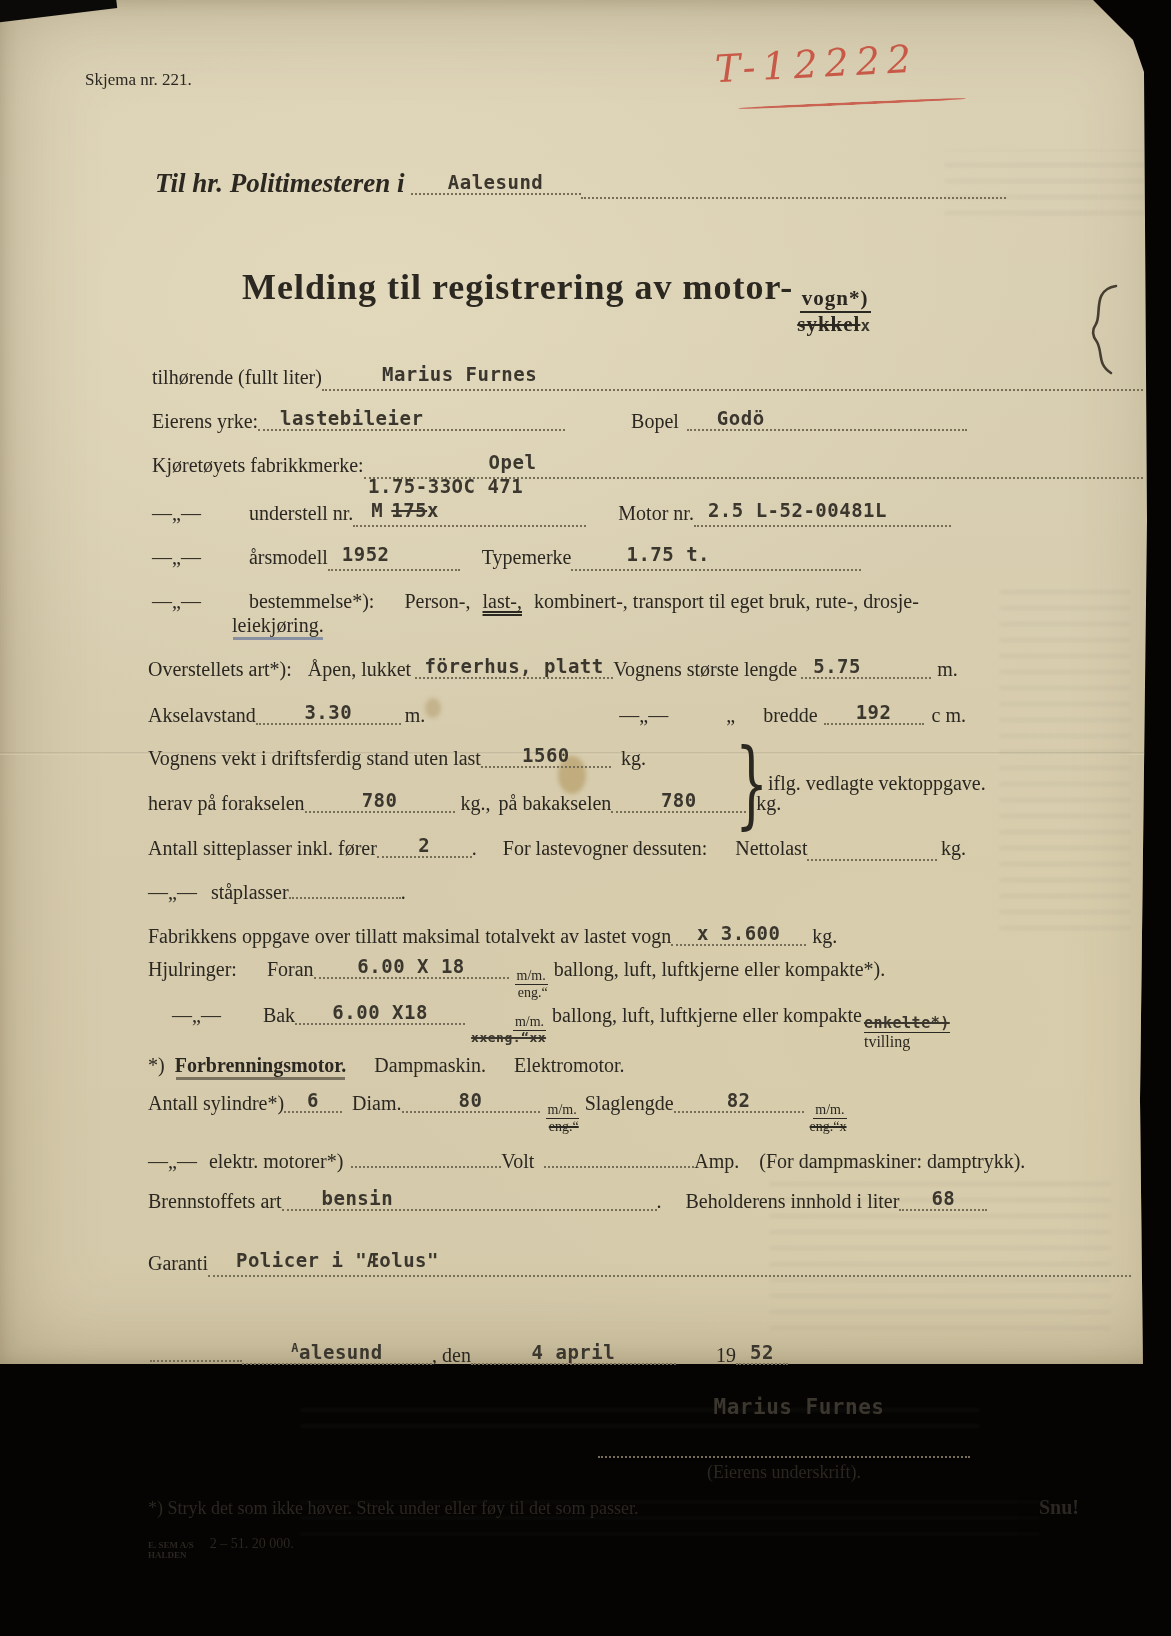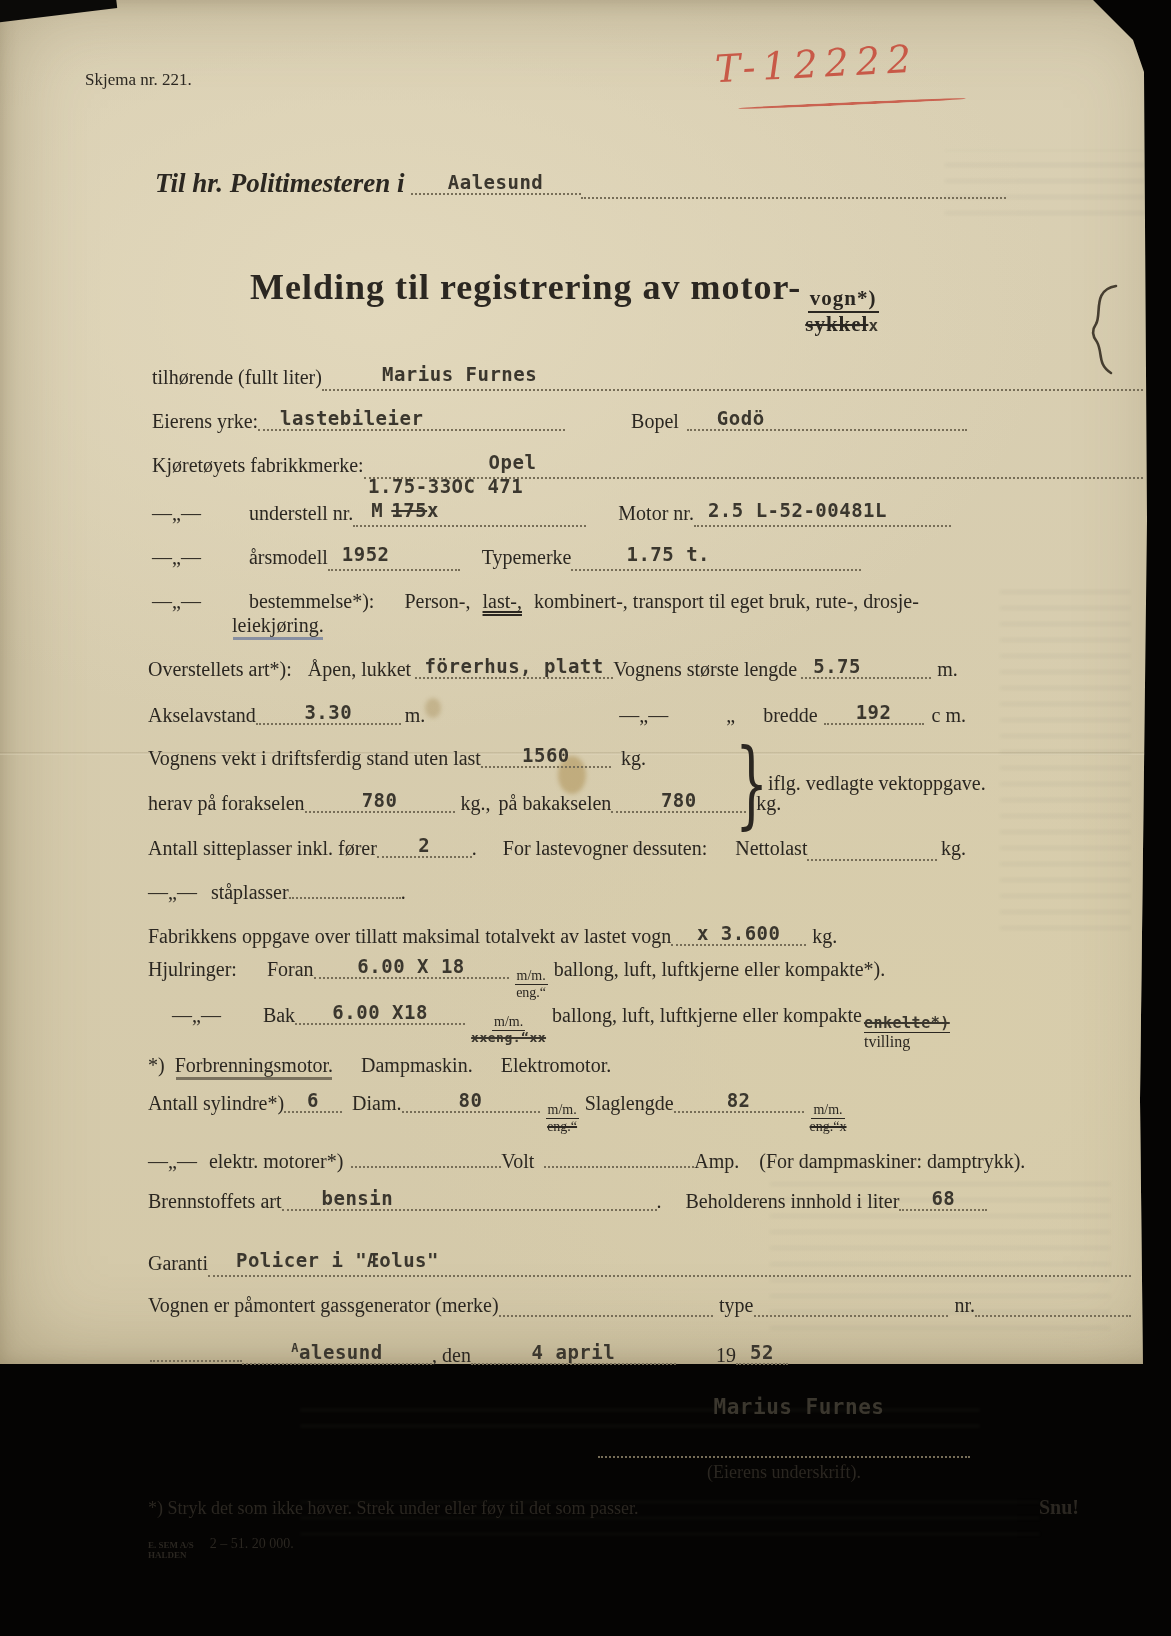--- a/index.html
+++ b/index.html
@@ -16,23 +16,23 @@
   .row{position:absolute;display:flex;align-items:baseline;color:#2b2721;font-size:20px;white-space:nowrap;}
   .printed{color:#2b2721;}
   .typed{font-family:"DejaVu Sans Mono", monospace;font-weight:bold;color:#3b372e;font-size:19px;
          letter-spacing:.5px;position:relative;top:-3px;}
   .entry{border-bottom:2px dotted #776e58;text-align:center;}
   .fillentry{flex:1;border-bottom:2px dotted #776e58;}
   .fill{flex:1;border-bottom:2px dotted #776e58;align-self:stretch;}
   .blank{border-bottom:2px dotted #776e58;display:inline-block;}
   .struck{text-decoration:line-through;text-decoration-thickness:2px;}
   .dbl-underline{text-decoration:underline double 1.5px;text-underline-offset:3px;}
-  .pencil-underline{box-shadow:0 4px 0 -1px rgba(70,63,50,.65);}
+  .pencil-underline{box-shadow:0 4px 0 -1px rgba(70,63,50,.65);font-weight:bold;}
   .blue-underline{box-shadow:0 4px 0 -1px rgba(80,100,150,.6);}
-  .unitfrac{display:inline-flex;flex-direction:column;align-items:center;font-size:14px;line-height:1.15;
+  .unitfrac{display:inline-flex;flex-direction:column;align-items:flex-end;font-size:14px;line-height:1.15;
             position:relative;top:4px;margin:0 6px;}
   .unitfrac .t{border-bottom:1.5px solid #2b2721;padding:0 2px;}
   .choicefrac{display:inline-flex;flex-direction:column;align-items:flex-start;font-size:16px;line-height:1.15;
             position:relative;top:6px;margin-left:2px;}
   .choicefrac .t{border-bottom:1.5px solid #2b2721;}
   .titlefrac{display:inline-flex;flex-direction:column;align-items:flex-end;font-size:21px;font-weight:bold;
             line-height:1.1;position:relative;top:6px;margin-left:4px;}
   .titlefrac .t{border-bottom:2px solid #2b2721;padding:0 2px 1px;}
   .sup{font-size:12px;vertical-align:super;}
   .red-reg{position:absolute;left:715px;top:42px;color:#c7503f;font-size:38px;font-style:italic;
@@ -71,21 +71,21 @@
     </div>
     <div class="red-reg">T-12222</div>
     <div class="red-underline"></div>
 
     <div class="row" style="left:155px;top:168px;right:165px;font-size:27px;font-style:italic">
       <span class="printed" style="font-weight:bold">Til hr. Politimesteren i</span>
       <span class="entry typed" style="min-width:170px;margin-left:6px;font-style:normal">Aalesund</span>
       <span class="fill"></span>
     </div>
 
-    <div class="row" style="left:250px;top:266px;font-size:36px;font-weight:bold;letter-spacing:1px">
+    <div class="row" style="left:242px;top:266px;font-size:36px;font-weight:bold;letter-spacing:1px">
       <span class="printed">Melding til registrering av motor-</span>
       <span class="titlefrac">
         <span class="t">vogn*)</span>
         <span><span class="struck">sykkel</span><span class="typed" style="font-size:16px;top:0">x</span></span>
       </span>
     </div>
 
     <div class="row" style="left:152px;top:366px;right:28px">
       <span class="printed">tilhørende (fullt liter)</span>
       <span class="fillentry" style="text-align:left;padding-left:60px"><span class="typed">Marius Furnes</span></span>
@@ -263,28 +263,20 @@
       <span class="printed">.</span>
       <span class="printed" style="margin-left:24px">Beholderens innhold i liter</span>
       <span class="entry typed" style="min-width:88px">68</span>
     </div>
 
     <div class="row" style="left:148px;top:1252px;right:40px">
       <span class="printed">Garanti</span>
       <span class="fillentry" style="text-align:left;padding-left:28px"><span class="typed">Policer i "Æolus"</span></span>
     </div>
 
-    <div class="row" style="left:148px;top:1294px;right:40px">
-      <span class="printed">Vognen er påmontert gassgenerator (merke)</span>
-      <span class="fill" style="flex:1.1"></span>
-      <span class="printed" style="margin-left:6px">type</span>
-      <span class="fill"></span>
-      <span class="printed" style="margin-left:6px">nr.</span>
-      <span class="fill" style="flex:.8"></span>
-    </div>
 
     <div class="row" style="left:150px;top:1344px;right:260px">
       <span class="blank" style="width:92px"></span>
       <span class="entry typed" style="min-width:190px"><span class="sup">A</span><span>alesund</span></span>
       <span class="printed">, den</span>
       <span class="entry typed" style="min-width:205px">4 april</span>
       <span class="printed" style="margin-left:40px">19</span>
       <span class="entry typed" style="min-width:52px">52</span>
     </div>
 

